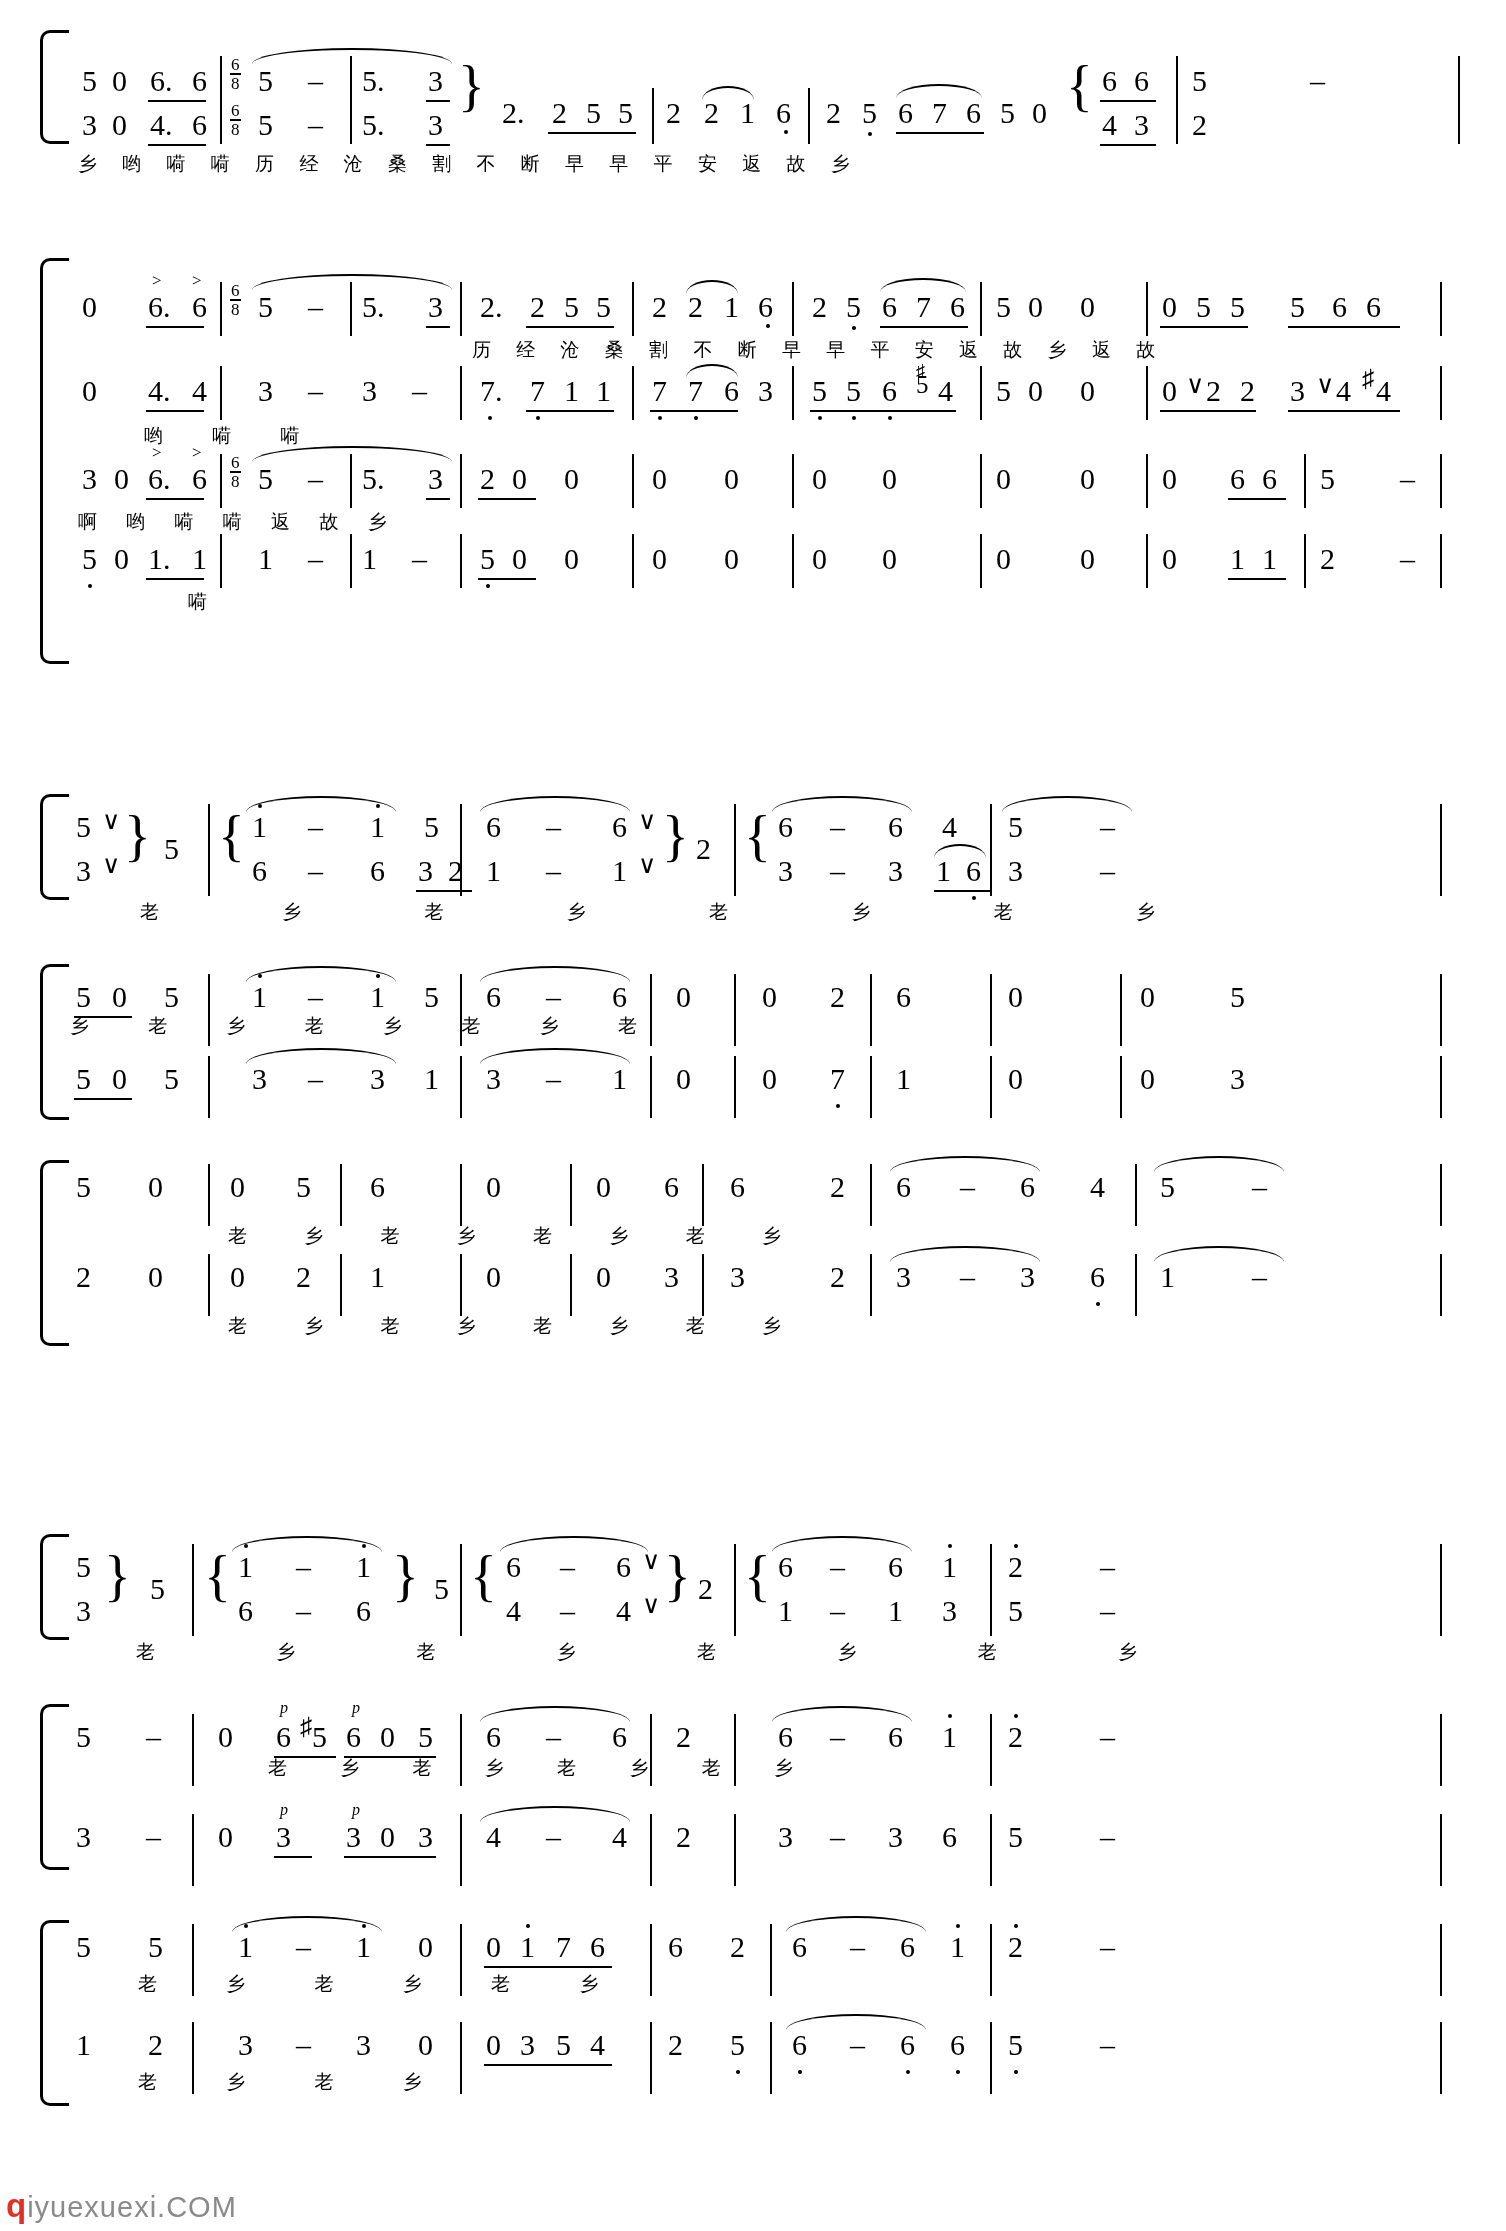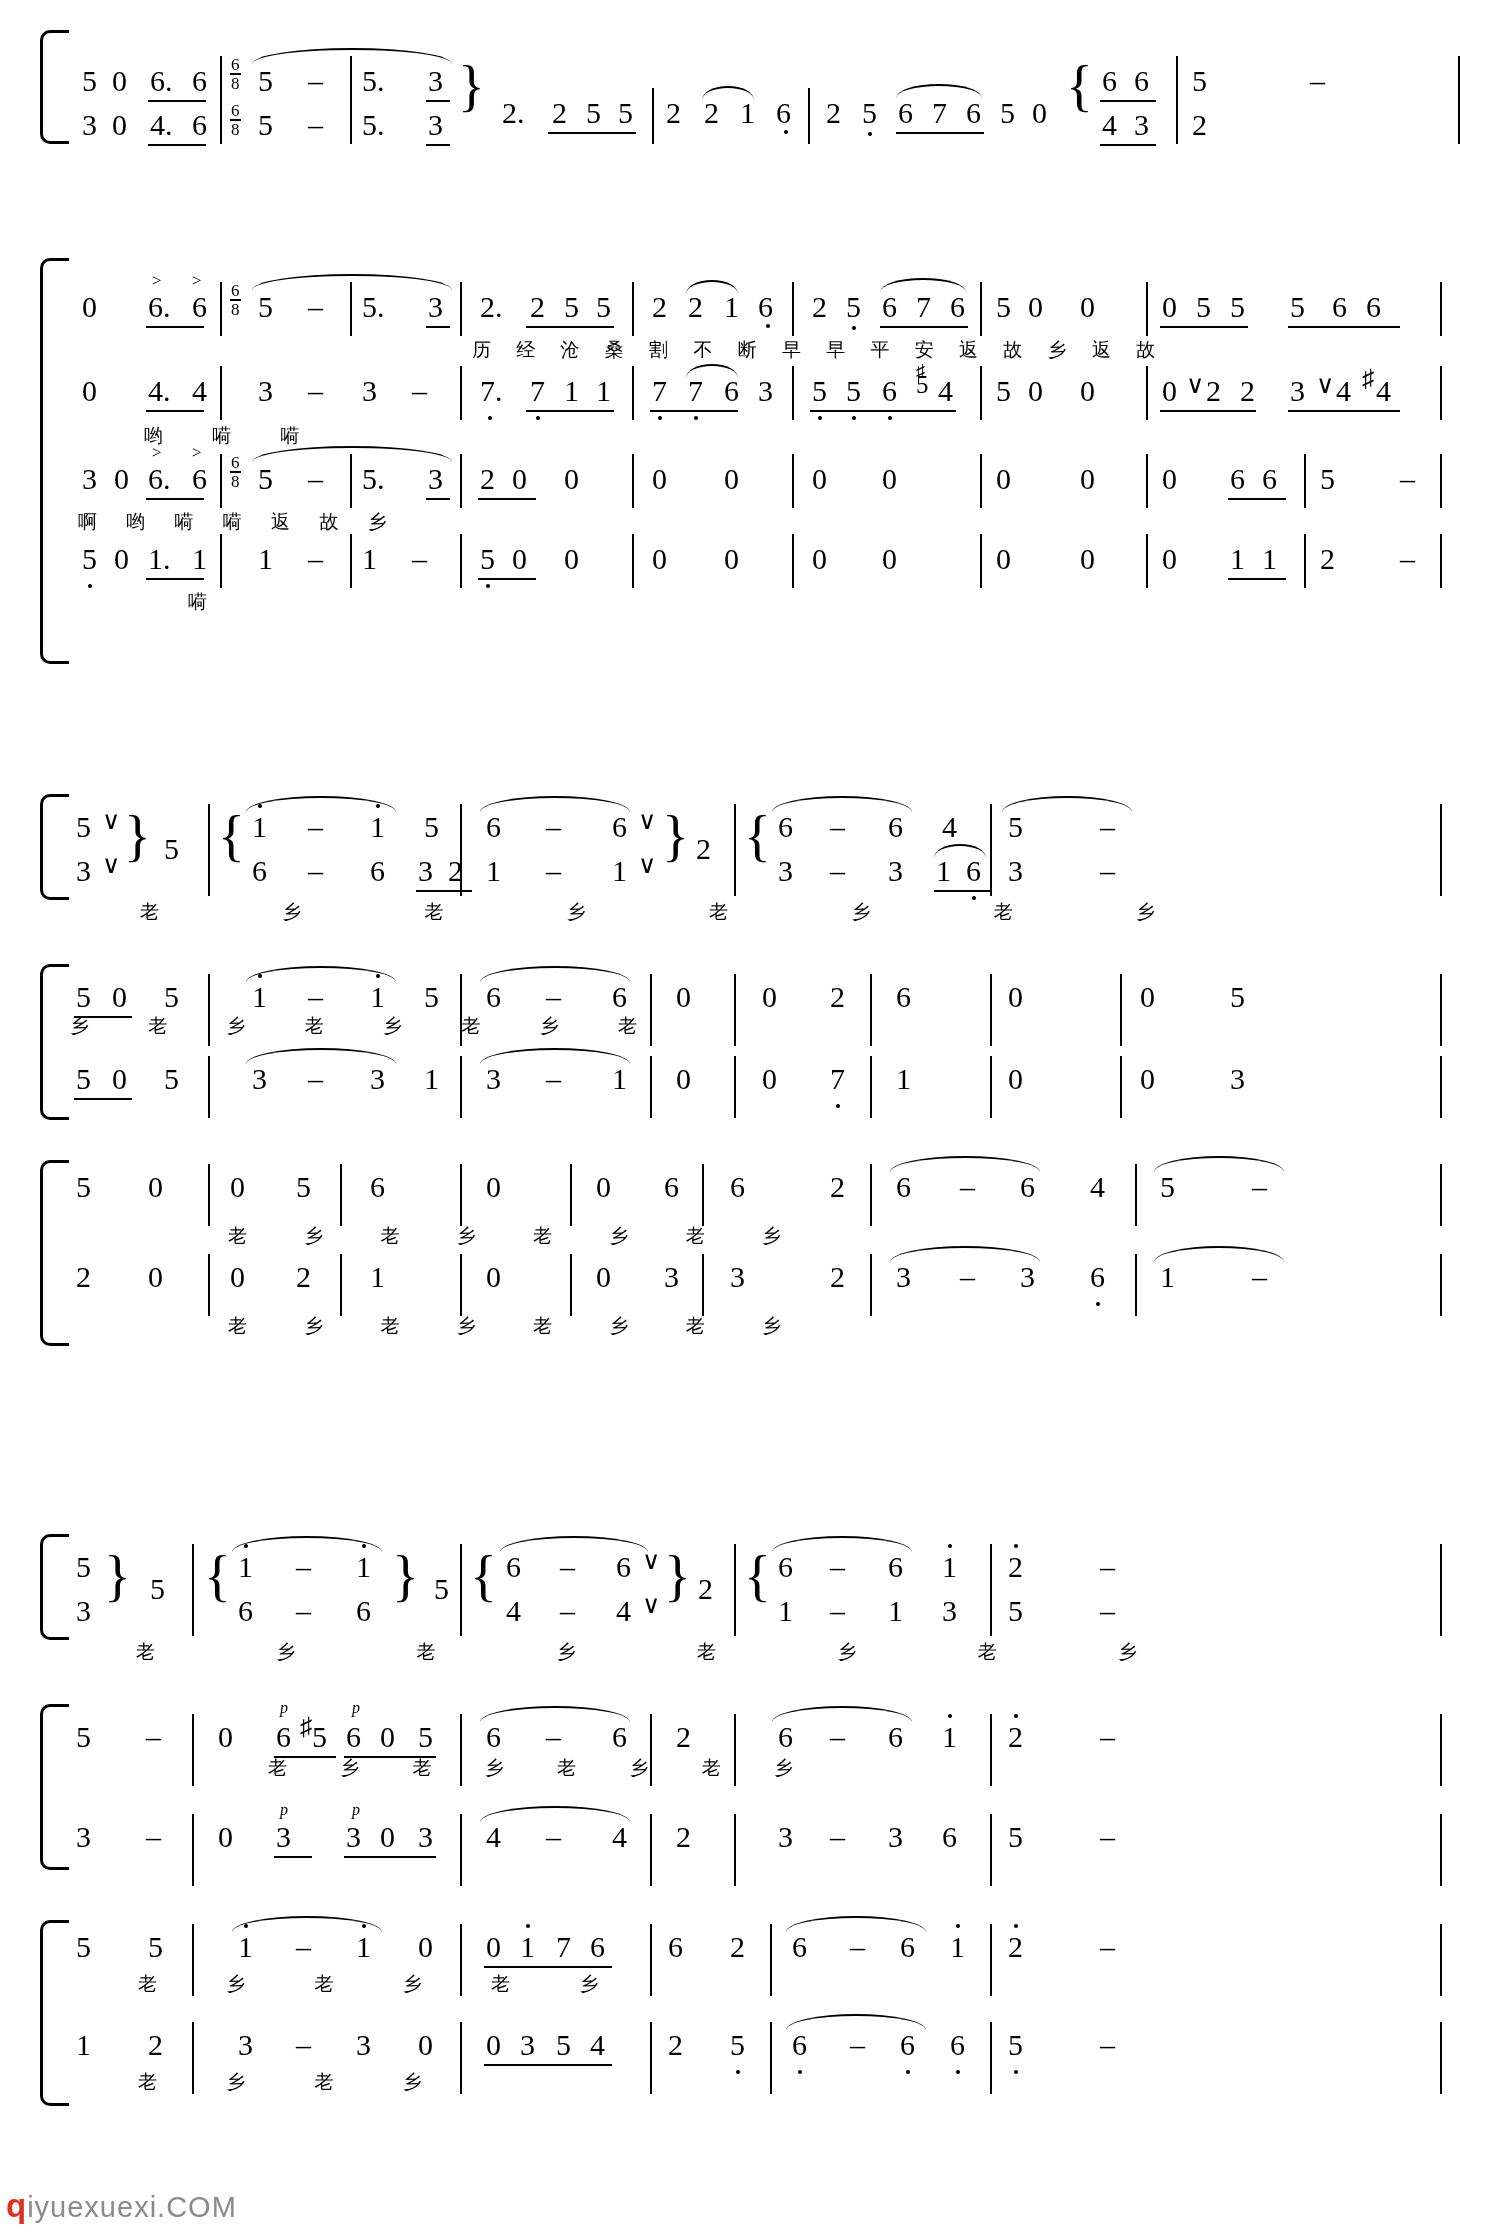--- a/index.html
+++ b/index.html
@@ -107,20 +107,21 @@
   <div class="dash" style="left:268px;top:88px;">–</div>
   <div class="note" style="left:322px;top:88px;">5.</div>
   <div class="note" style="left:388px;top:88px;">3</div>
   <div class="beam" style="left:386px;top:122px;width:24px;"></div>
 
   <div class="note" style="left:1062px;top:88px;">4</div>
   <div class="note" style="left:1094px;top:88px;">3</div>
   <div class="beam" style="left:1060px;top:122px;width:56px;"></div>
   <div class="note" style="left:1152px;top:88px;">2</div>
 
+  <div class="lyr" style="left:38px;top:132px;letter-spacing:10px;">乡 哟 嗬 嗬   历 经 沧 桑 割 不 断 早 早 平 安 返 故 乡</div>
 </div>
 
 <div class="sys" style="top:250px;left:40px;width:1430px;height:420px;">
   <div class="brace" style="top:8px;height:400px;"></div>
 
   <div class="note" style="left:42px;top:42px;">0</div>
   <div class="accent" style="left:112px;top:22px;">&gt;</div>
   <div class="accent" style="left:152px;top:22px;">&gt;</div>
   <div class="note" style="left:108px;top:42px;">6.</div>
   <div class="note" style="left:152px;top:42px;">6</div>

